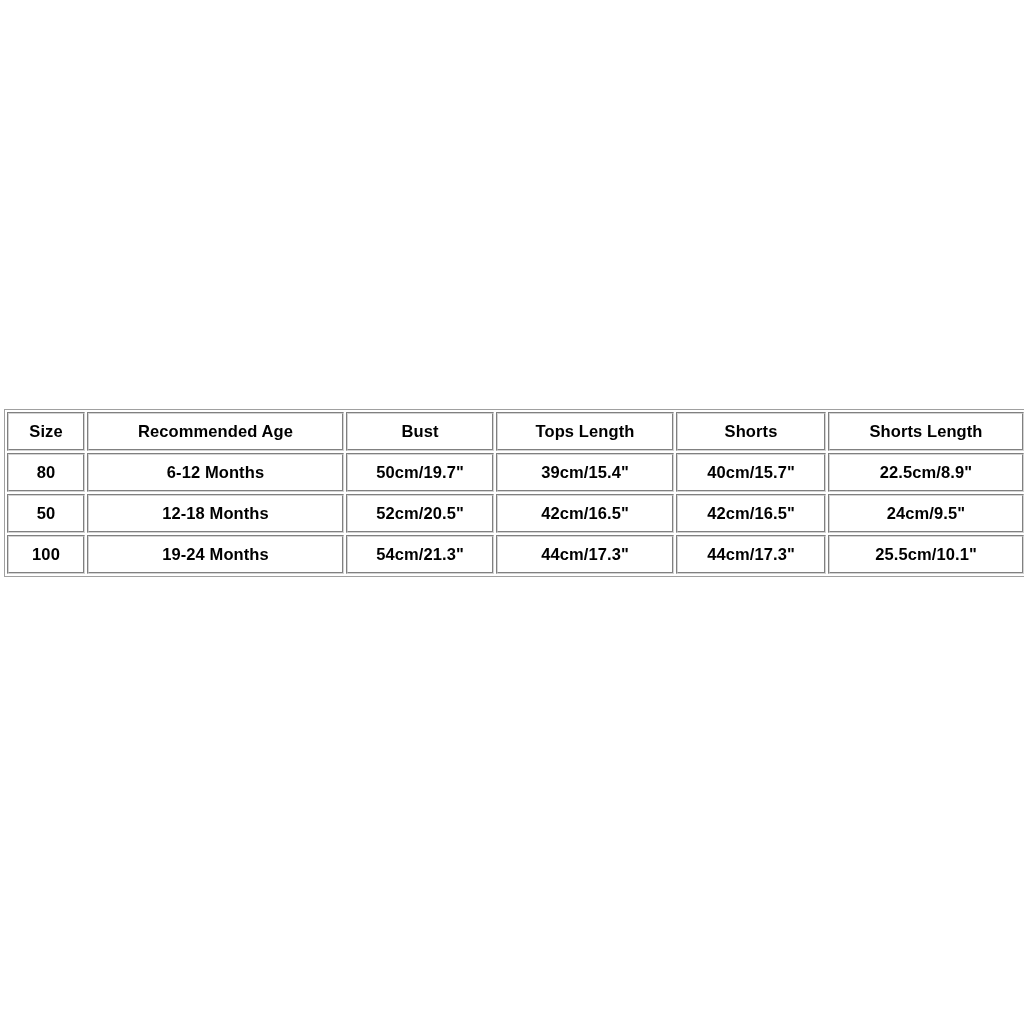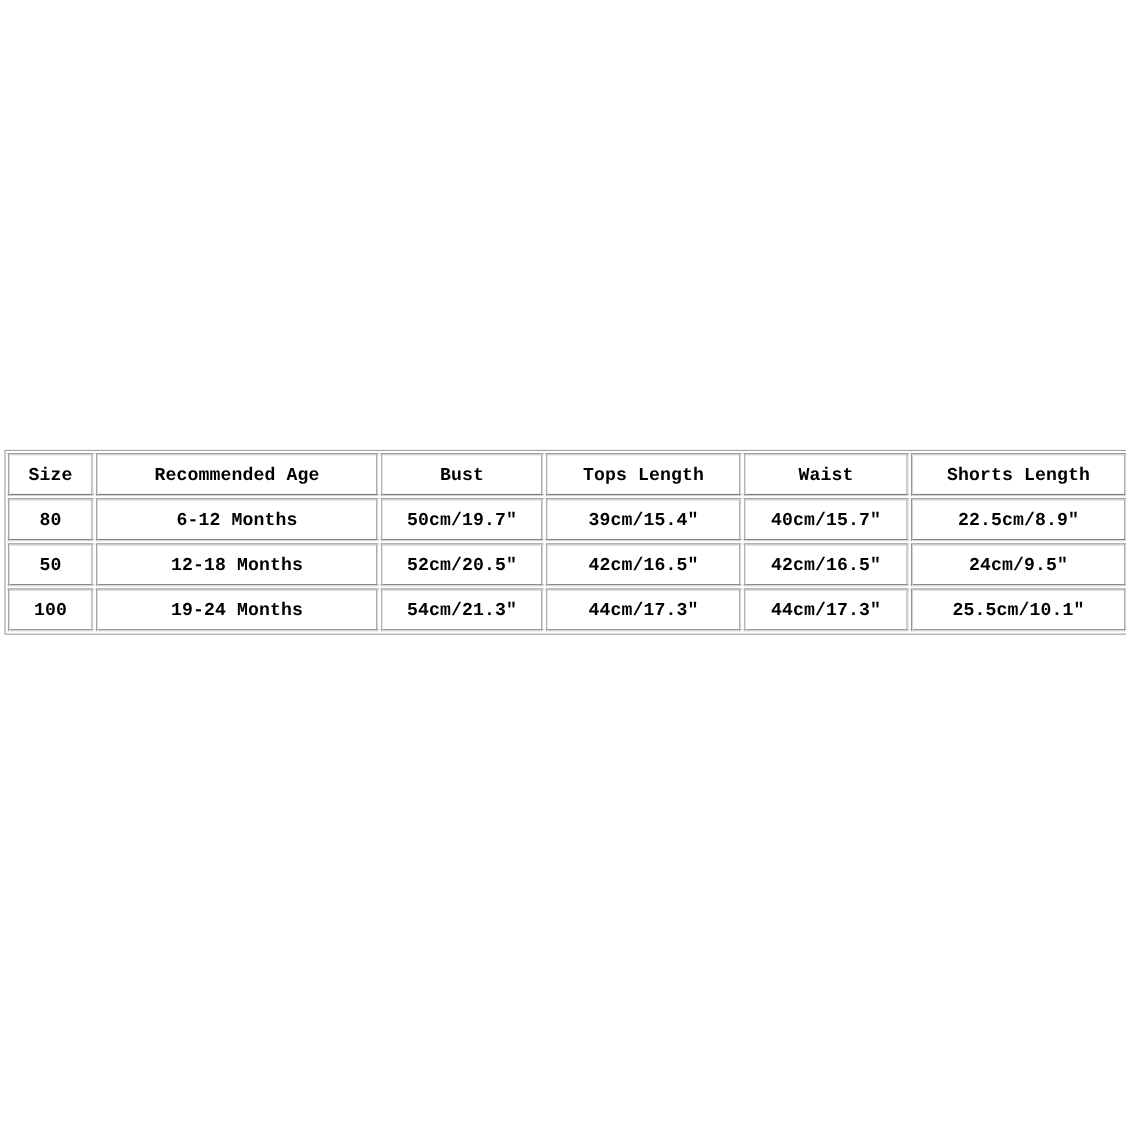--- a/index.html
+++ b/index.html
@@ -13,21 +13,20 @@
     font-family: "Liberation Sans", sans-serif;
     overflow: hidden;
   }
 
   
   #canvas {
     position: relative;
     width: 932px;
     height: 1024px;
     background: #ffffff;
-    font-family: Liberation Mono, monospace;
   }
 
   
   #size-chart-wrap {
     position: absolute;
     left: 4px;
     top: 409px;
     width: 1015px;
   }
 
@@ -76,21 +75,21 @@
         <col class="c-tops">
         <col class="c-waist">
         <col class="c-shorts">
       </colgroup>
       <tbody>
         <tr>
           <td>Size</td>
           <td>Recommended Age</td>
           <td>Bust</td>
           <td>Tops Length</td>
-          <td>Waist</td>
+          <td>Shorts</td>
           <td>Shorts Length</td>
         </tr>
 
 
         <tr>
           <td>80</td>
           <td>6-12 Months</td>
           <td>50cm/19.7"</td>
           <td>39cm/15.4"</td>
           <td>40cm/15.7"</td>

